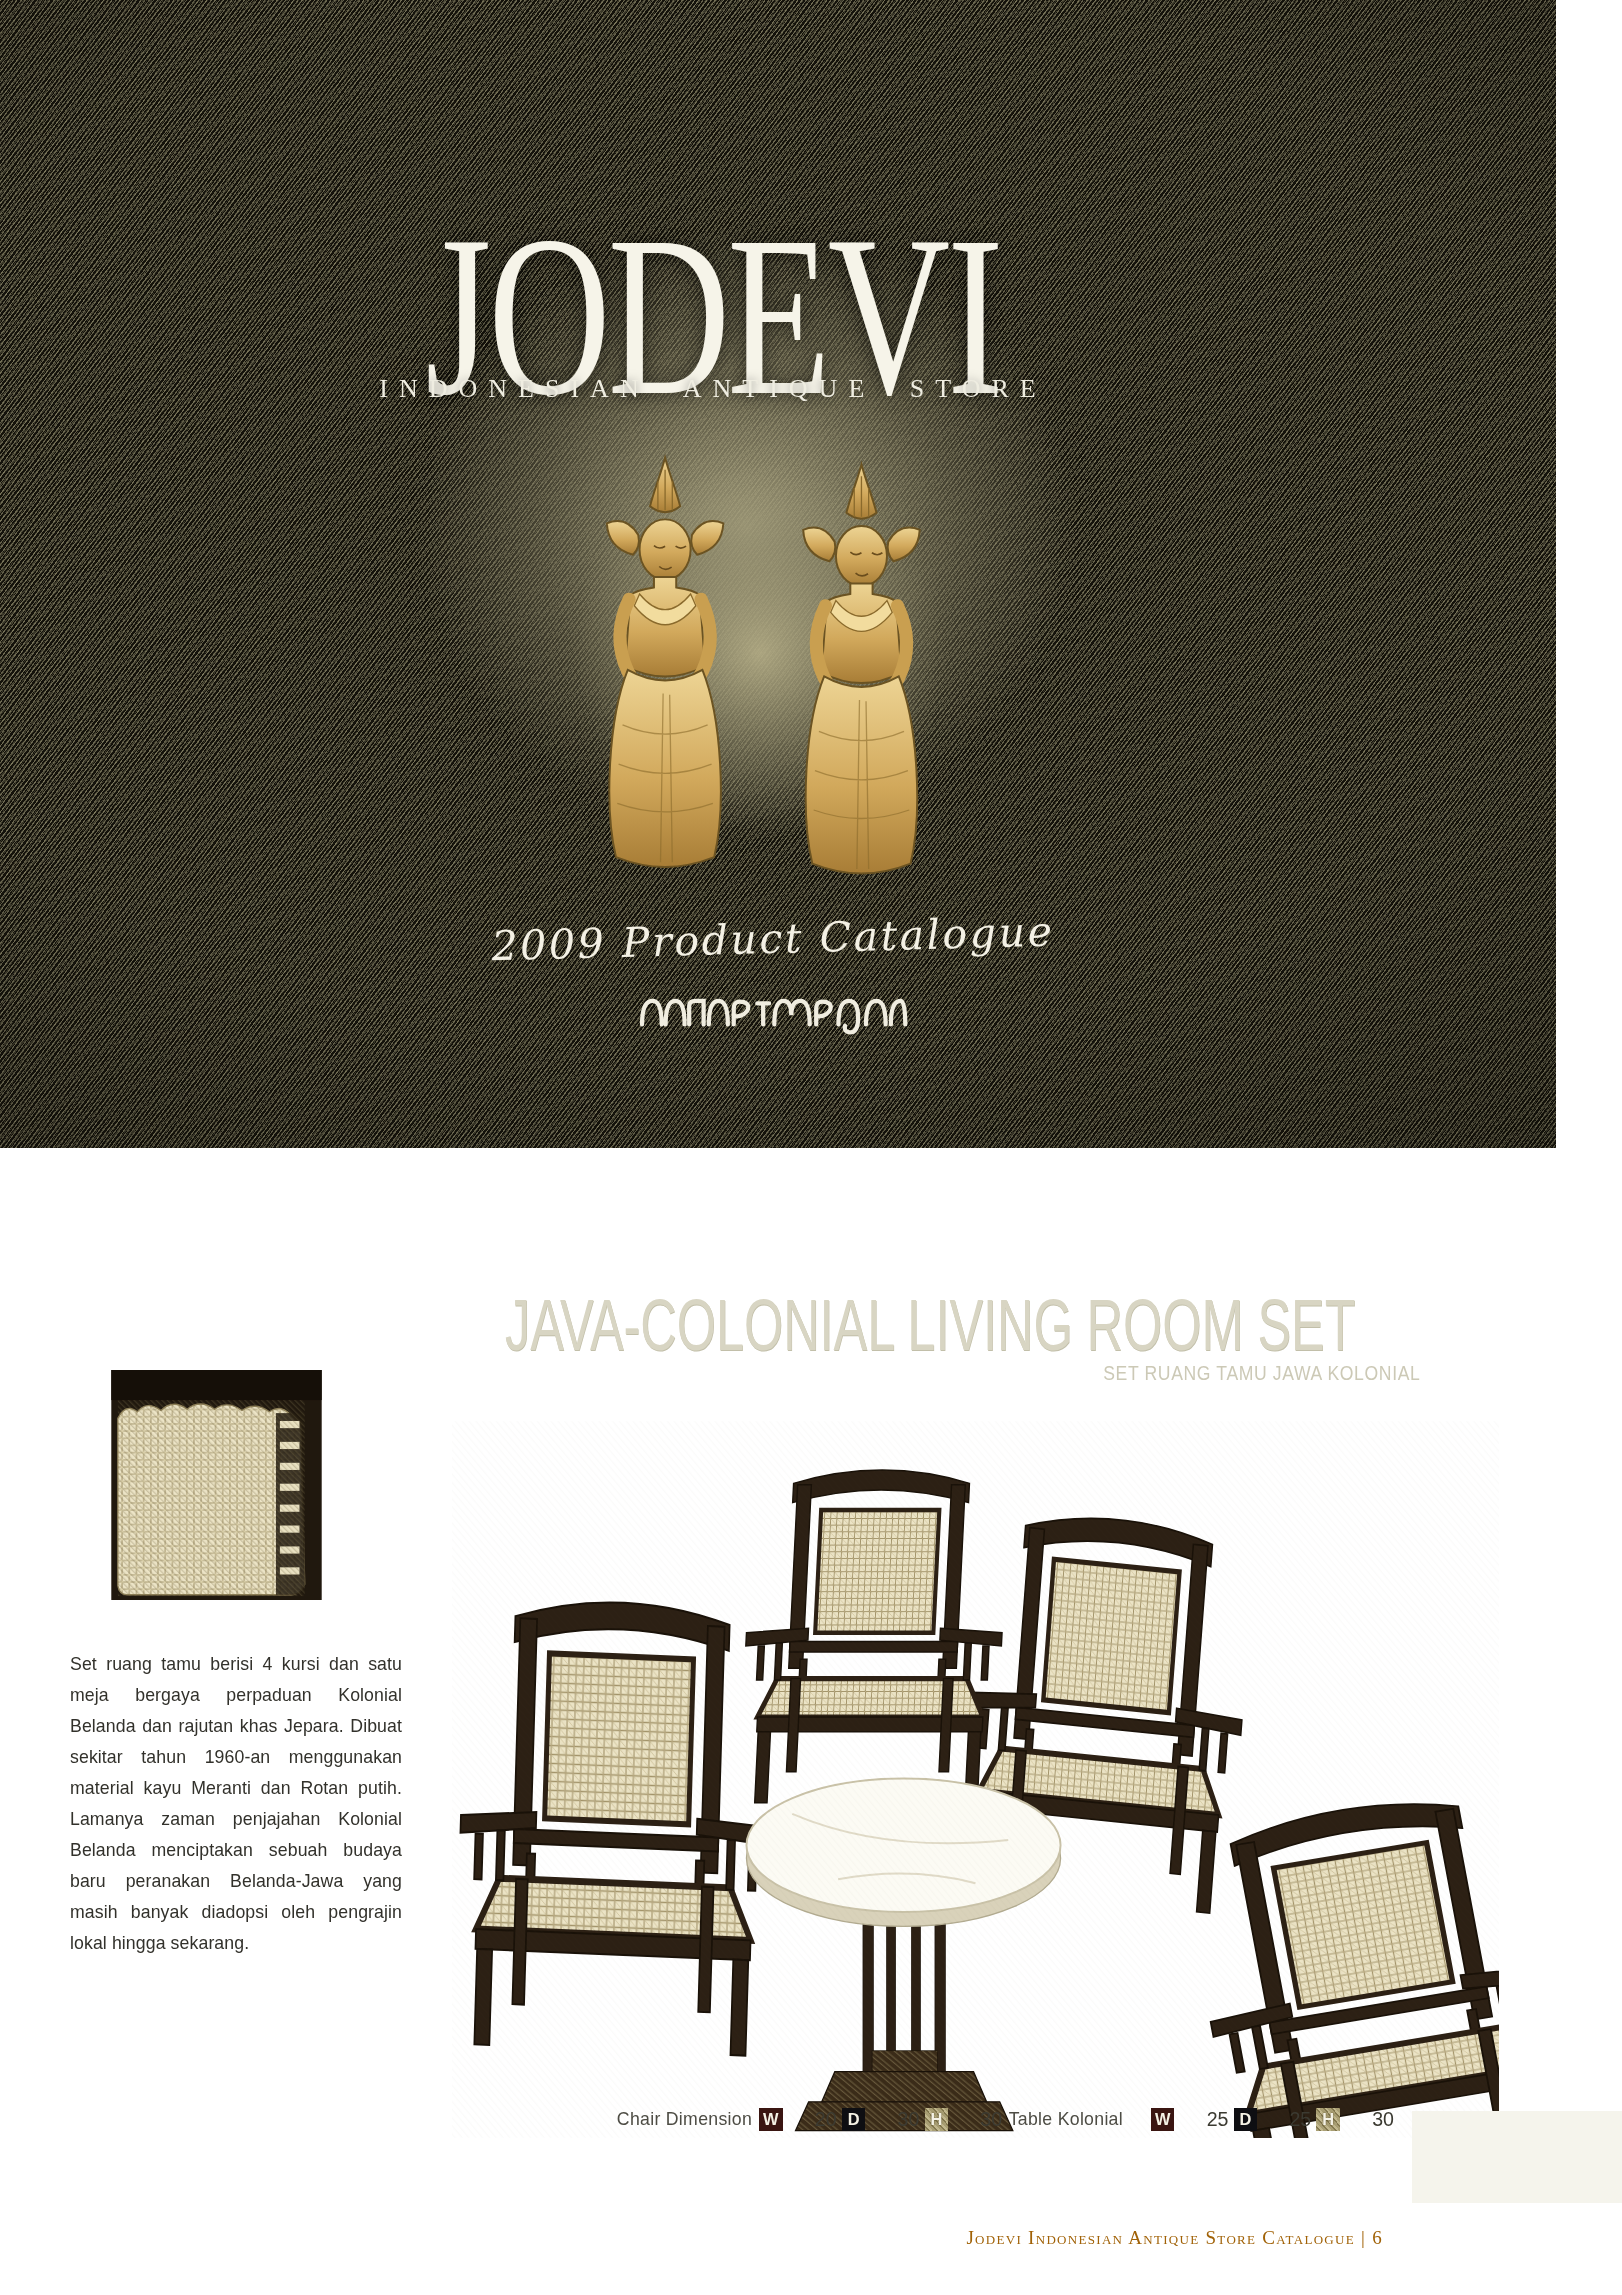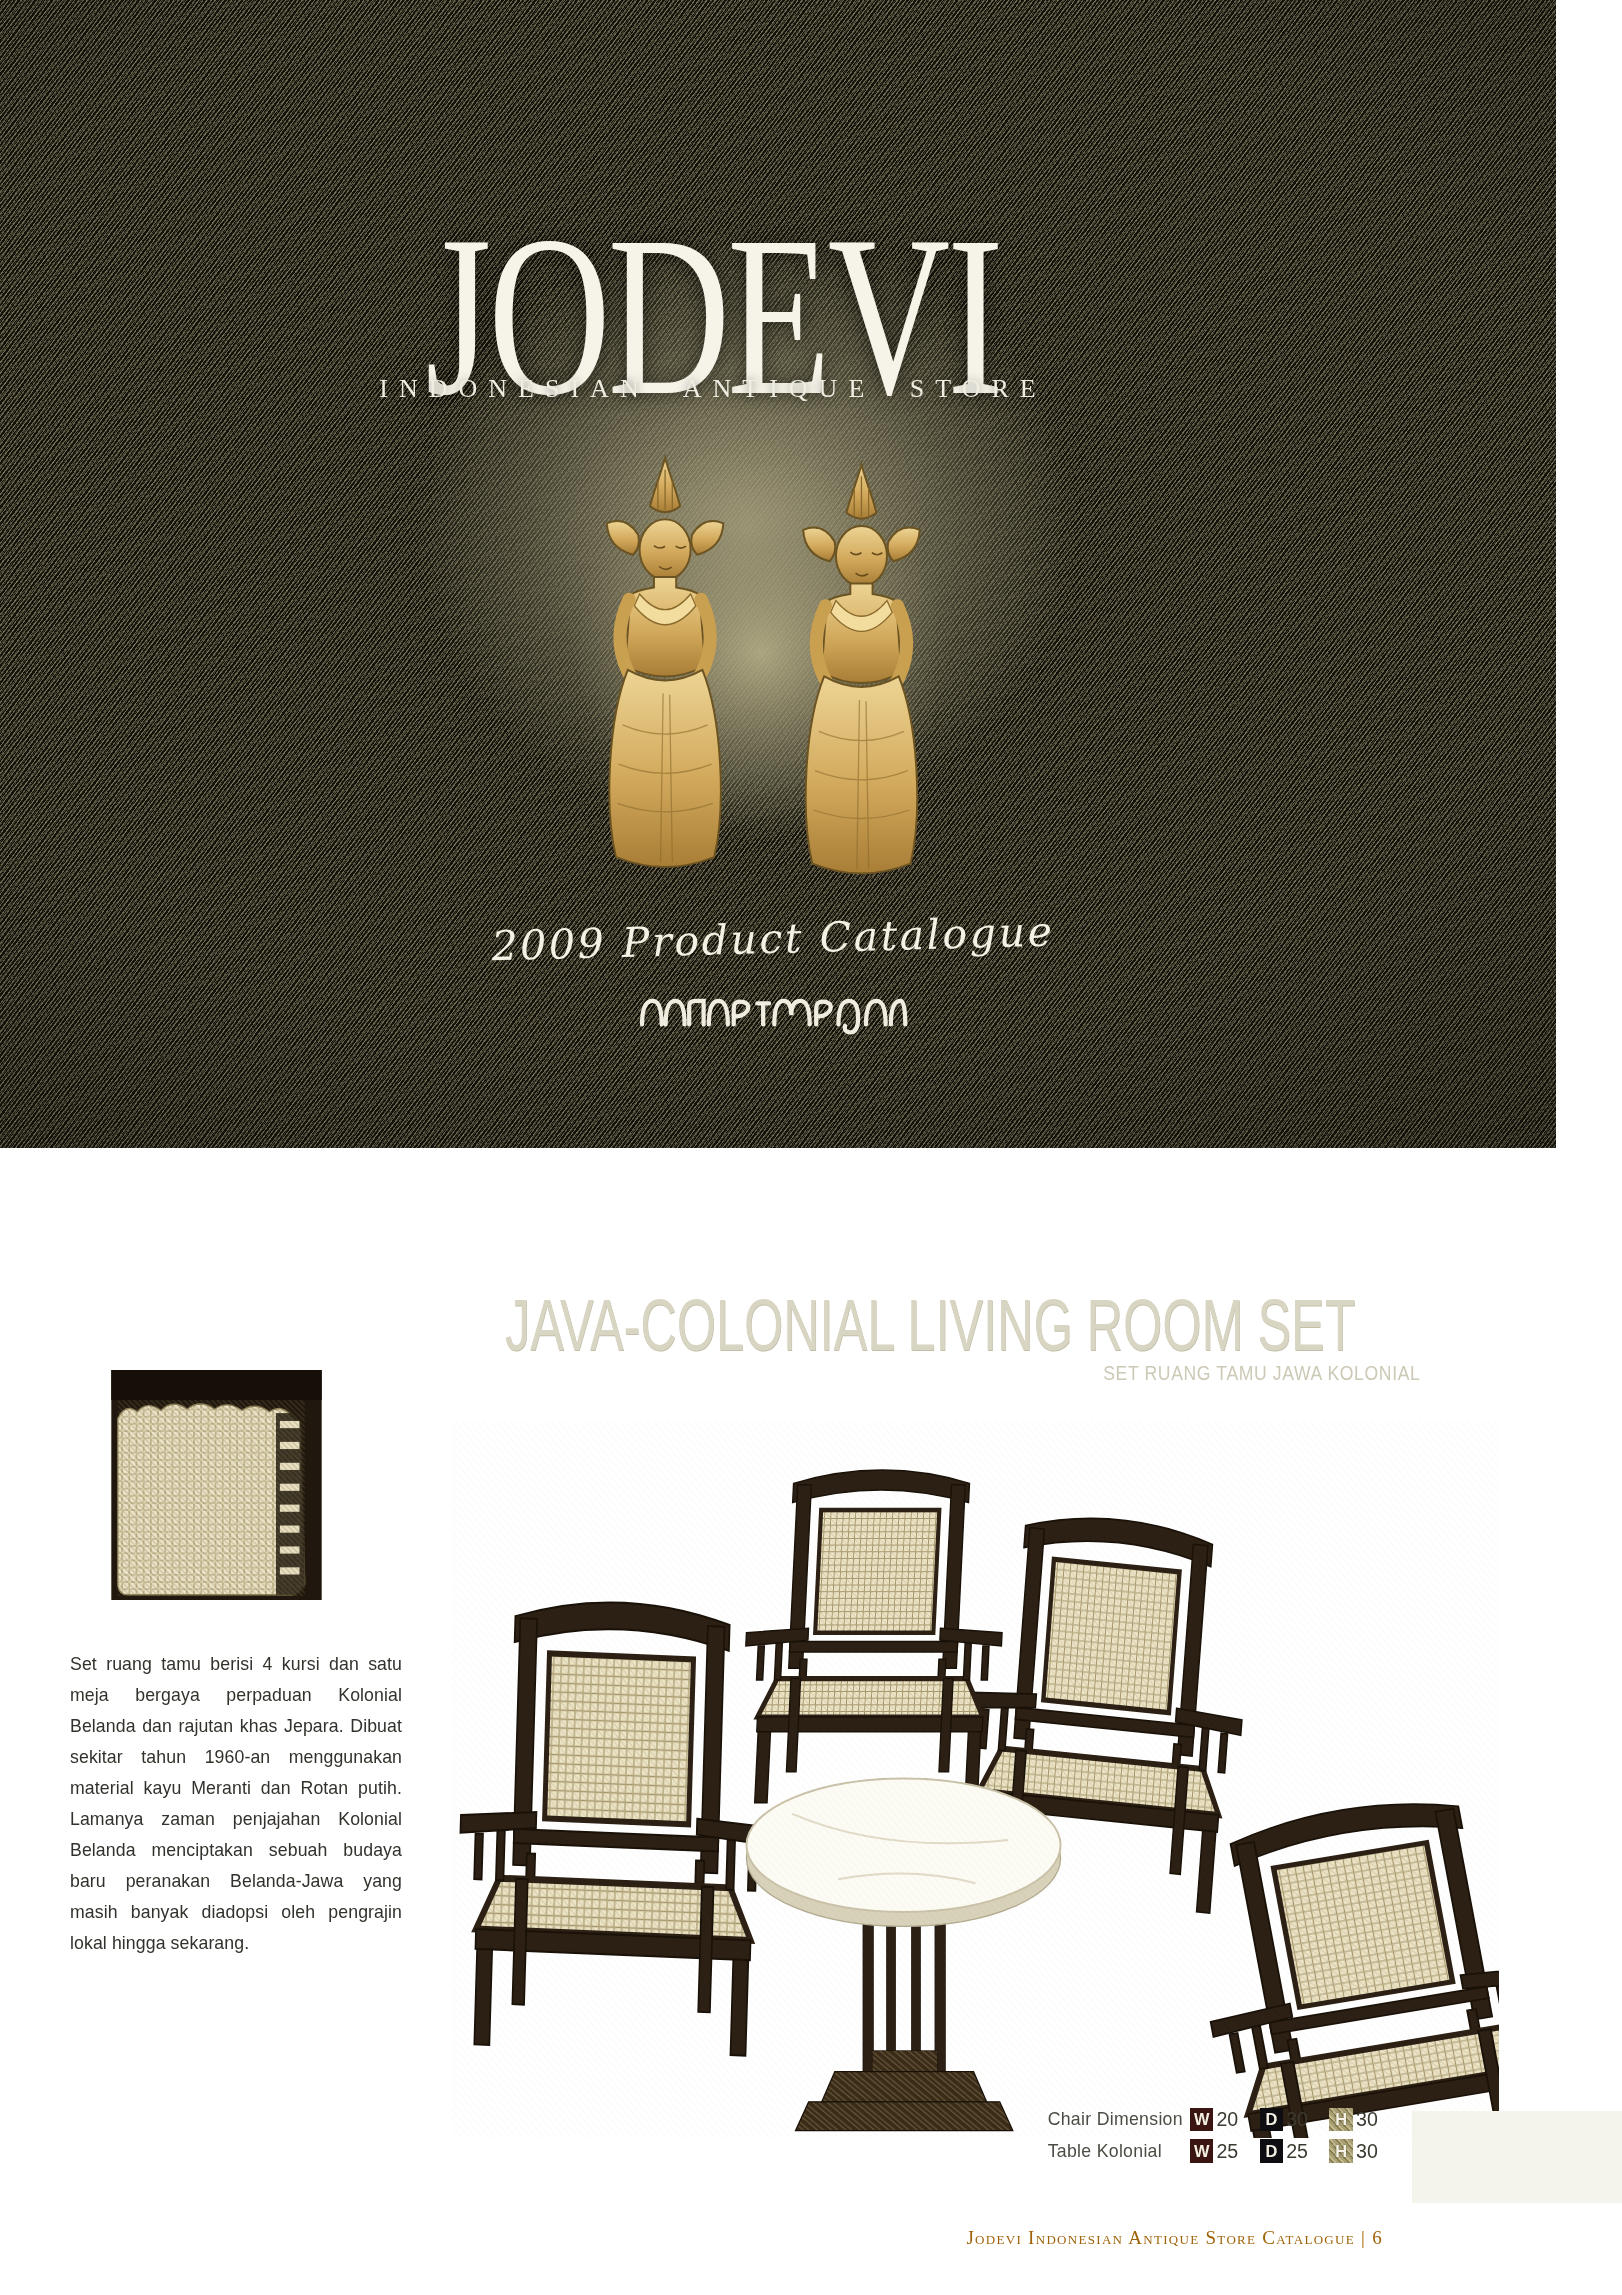--- a/index.html
+++ b/index.html
@@ -36,30 +36,30 @@
         text-shadow:0.7px 0.7px 0 #c2bfa9;}
   .subtitle{position:absolute;right:203px;top:1362px;white-space:nowrap;
         font-size:20px;color:#ccc9b6;letter-spacing:0.7px;transform:scaleX(.88);transform-origin:right top;}
   .thumb{position:absolute;left:111px;top:1370px;}
   .desc{position:absolute;left:70px;top:1649px;width:332px;
         font-size:17.7px;line-height:31px;color:#32312b;text-align:justify;letter-spacing:0.1px;}
   .desc p{margin:0 0 42px 0;}
   .set-photo{position:absolute;left:452px;top:1421px;}
 
   
-  .dims{position:absolute;right:229px;top:2107px;display:flex;flex-direction:column;gap:6.5px;}
+  .dims{position:absolute;right:229px;top:2107px;display:flex;flex-direction:row;gap:6.5px;}
   .dim-row{display:flex;align-items:center;justify-content:flex-end;height:25px;}
   .dim-label{width:137px;font-size:17.7px;color:#4d4c44;letter-spacing:0.3px;}
   .badge{width:23.6px;height:23.6px;display:flex;align-items:center;justify-content:center;
         font-size:16.4px;font-weight:bold;color:#f4f1e4;margin-left:5.2px;}
   .badge-w{background:#3a1511;}
   .badge-d{background:#0e0e12;}
   .badge-h{background:repeating-linear-gradient(48deg,#a89e73 0 2.6px,#84794f 2.6px 3.9px,#c1b78d 3.9px 5.9px);
         color:#f4f2e6;text-shadow:0 0 2px rgba(60,50,20,.8);}
-  .dim-val{width:38px;font-size:19.6px;color:#3b3a31;margin-left:3px;}
+  .dim-val{width:38px;font-size:19.6px;color:#3b3a31;margin-left:16px;text-align:right;}
 
   .corner-block{position:absolute;right:0;top:2111px;width:211px;height:92px;background:#f5f4ec;}
 
   .footer{position:absolute;right:240px;top:2227px;white-space:nowrap;
         font-family:"Liberation Serif",serif;font-variant:small-caps;font-size:19px;
         letter-spacing:1.3px;color:#a16207;}
 </style>
 </head>
 <body>
 

